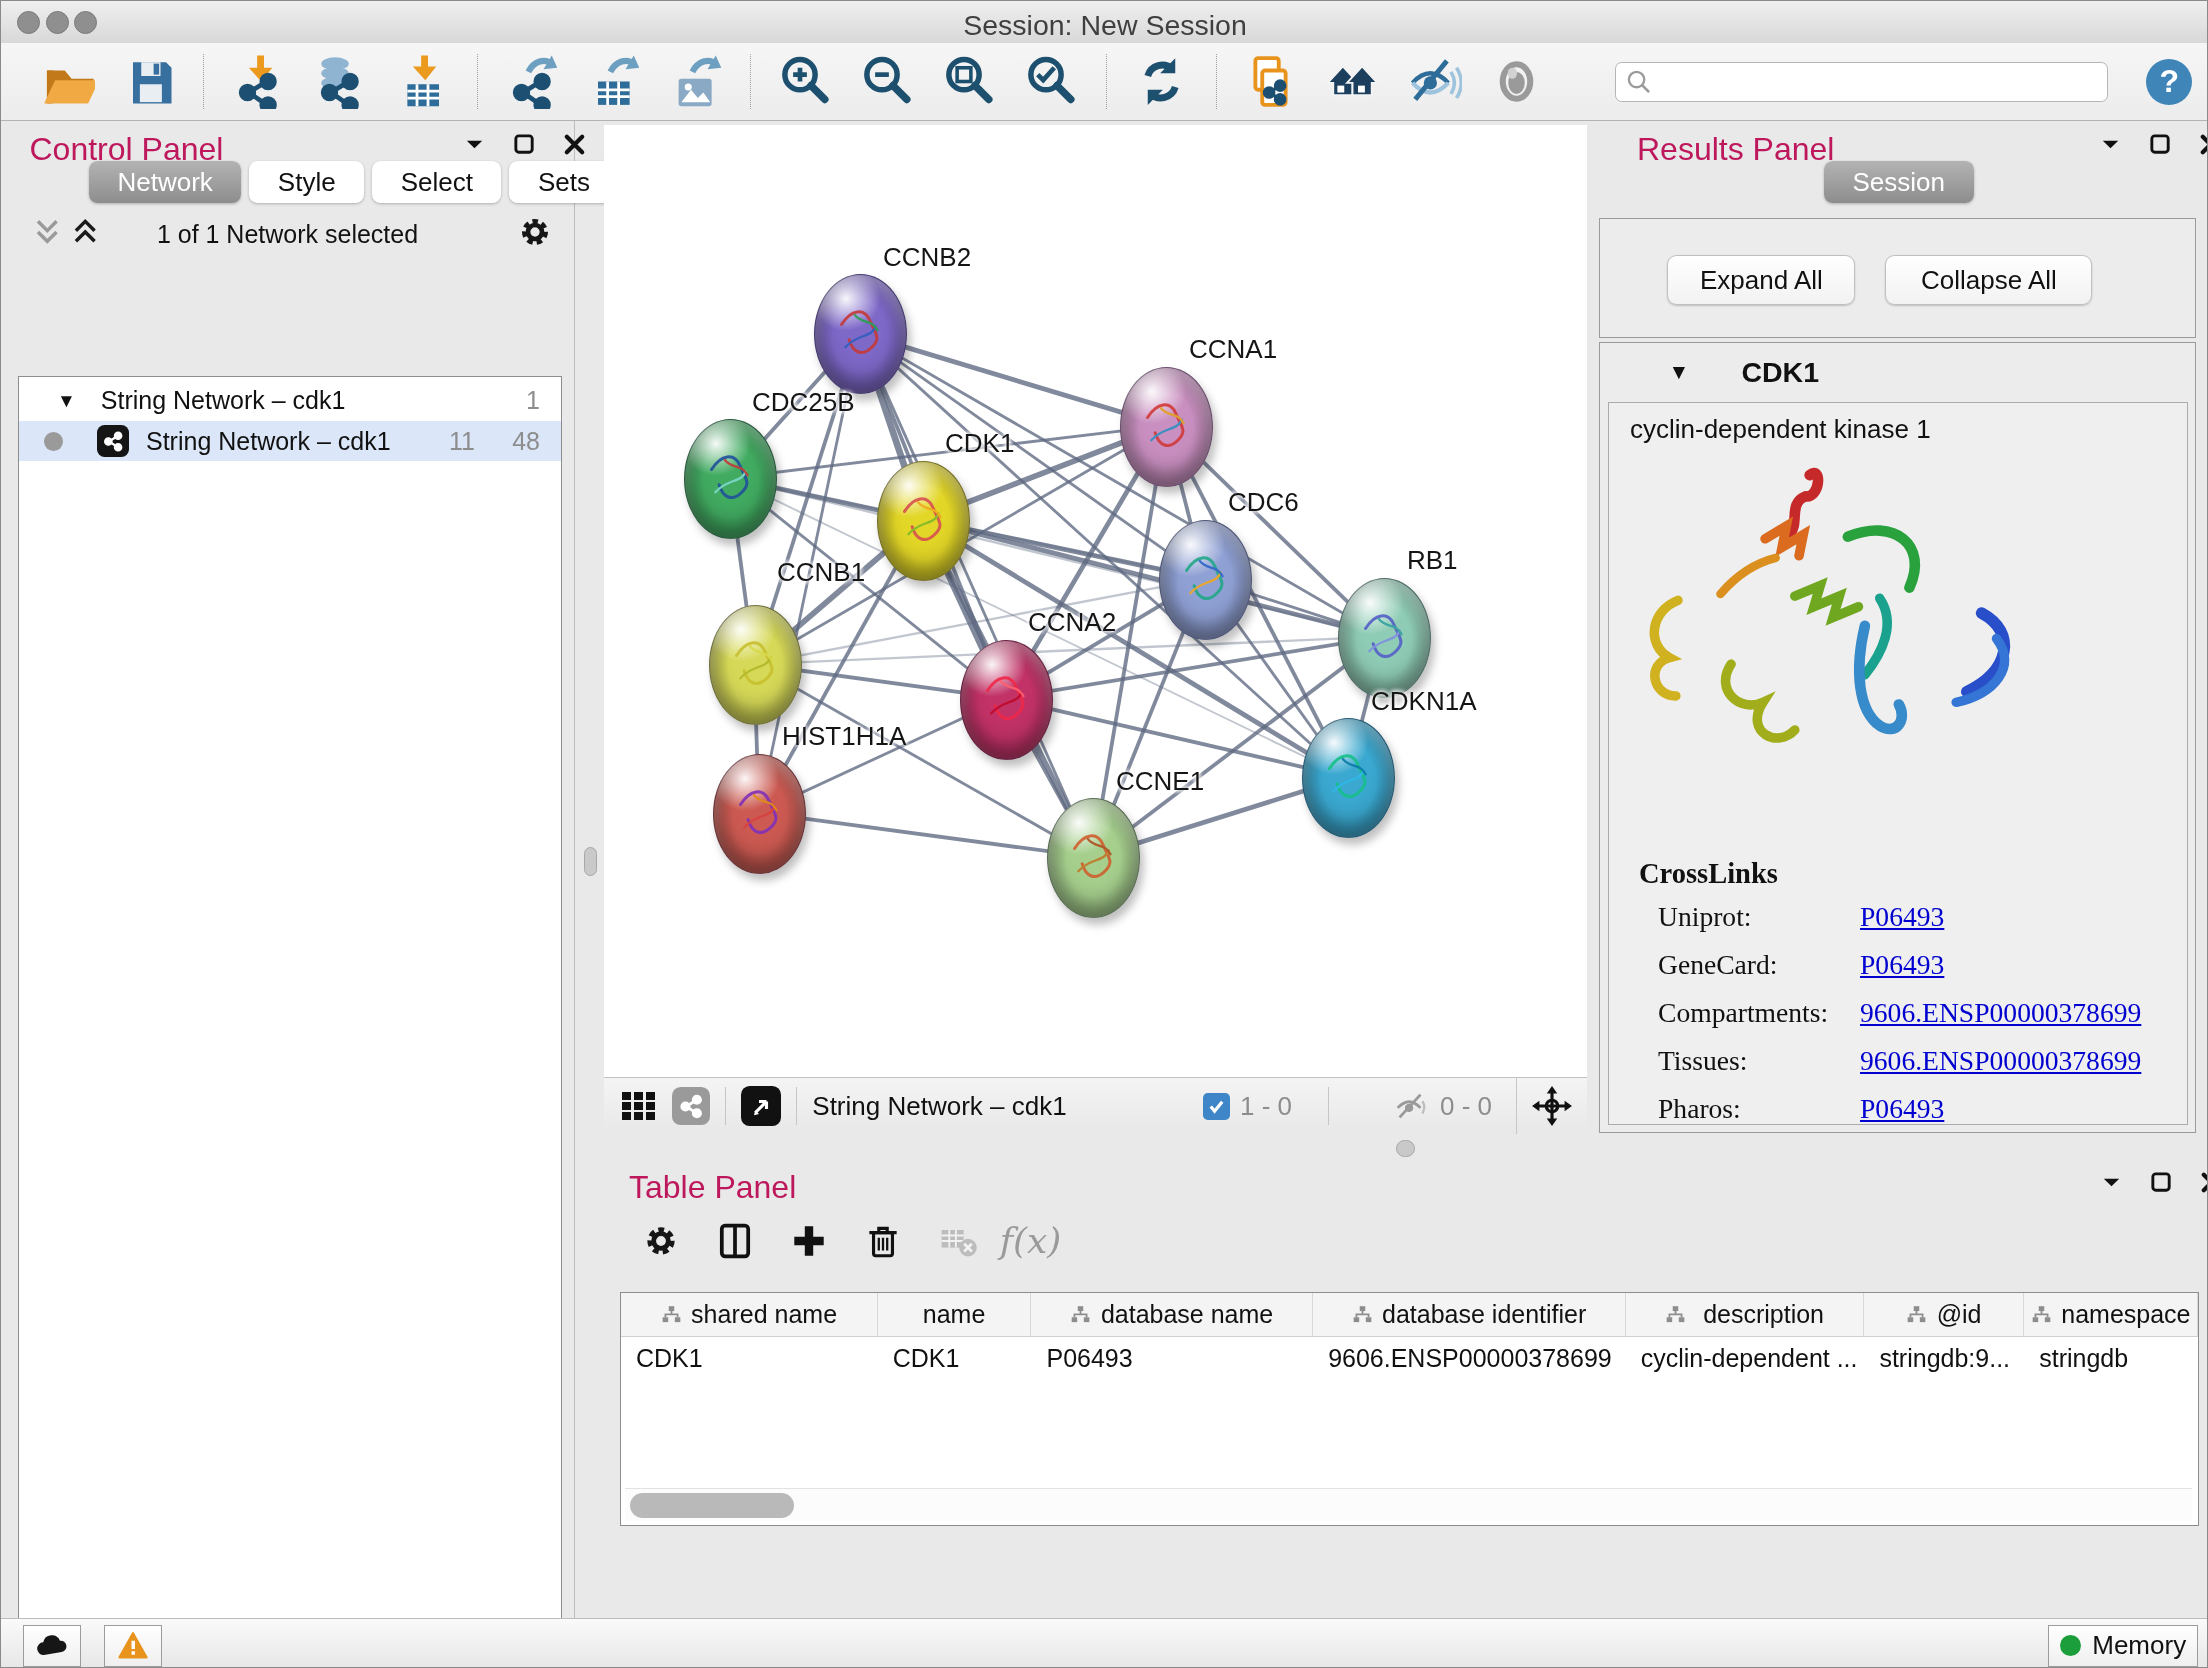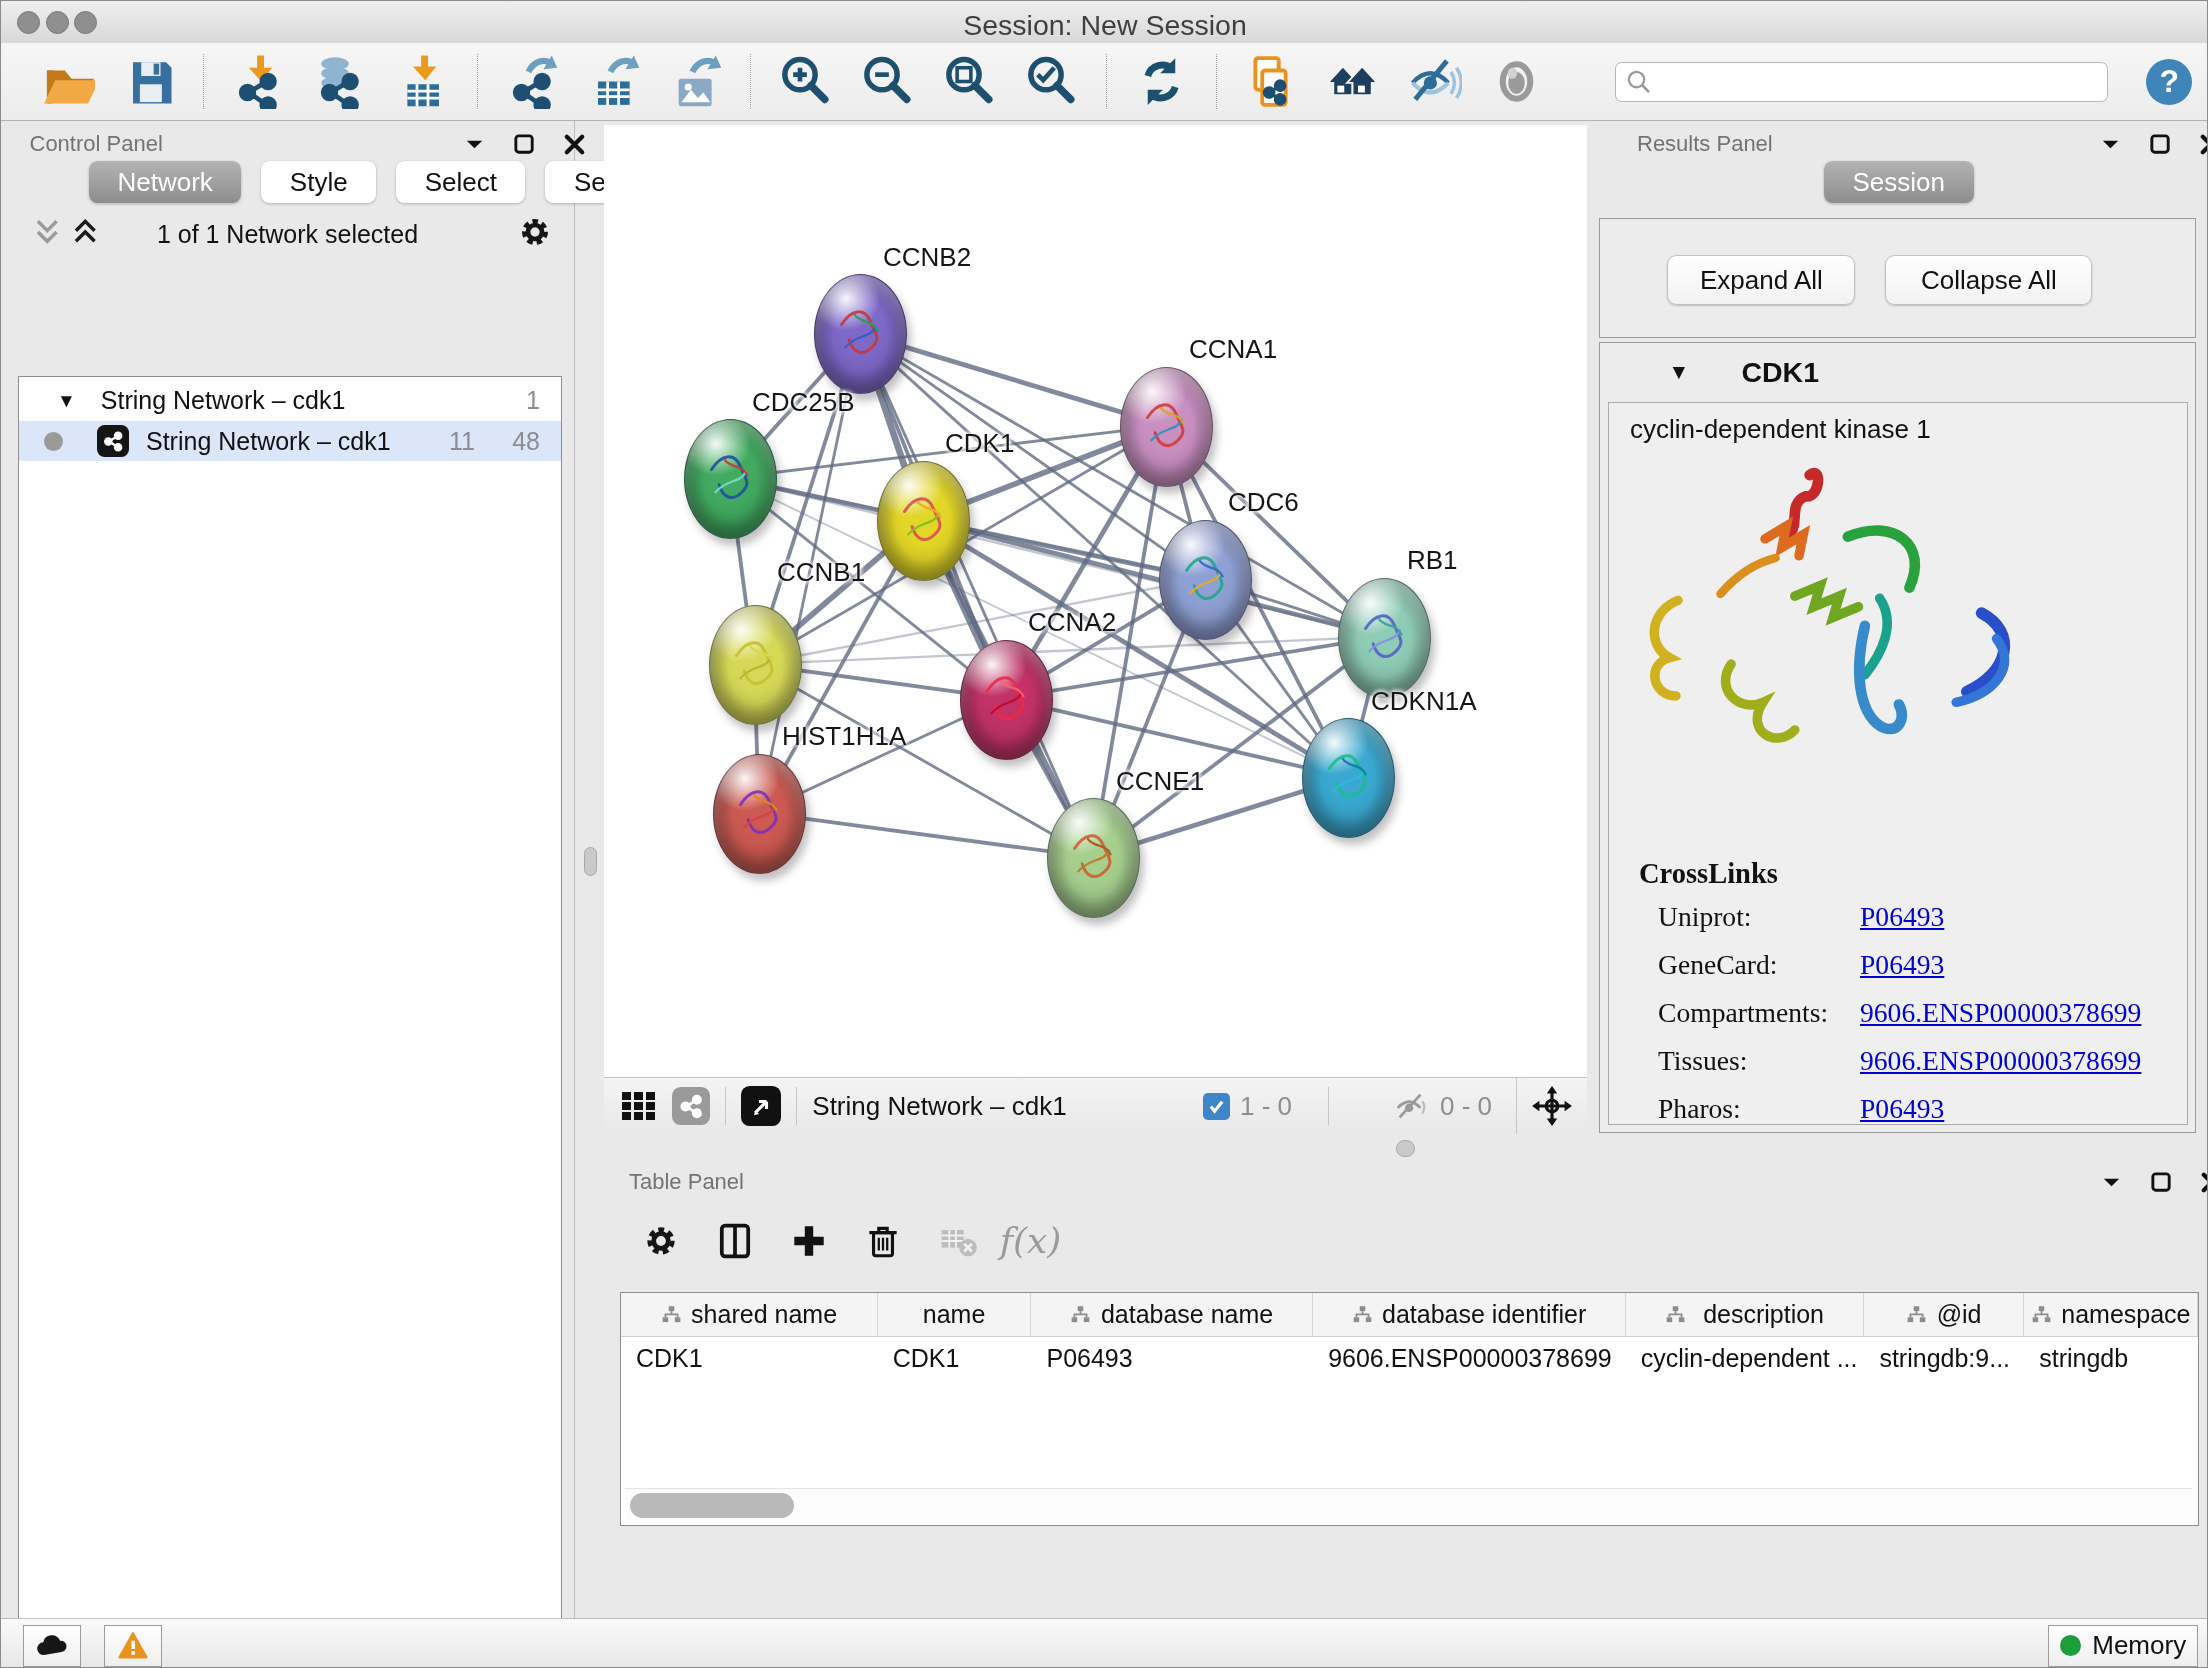--- a/index.html
+++ b/index.html
@@ -17,26 +17,26 @@
   .tbicon{width:63px;height:63px;display:flex;align-items:center;justify-content:center;margin:0 9.5px;cursor:pointer;}
   .tbicon svg{width:55px;height:55px;}
   .tbdiv{width:0;height:55px;border-left:1.9px dotted #9f9f9f;margin:0 13.3px;}
   .searchwrap{position:relative;margin-left:57px;}
   .searchwrap input{width:434px;height:38px;border:1px solid #b5b5b5;border-radius:6.7px;background:#fff;
                     font-size:25px;padding:0 11.4px 0 46px;outline:none;}
   .searchwrap svg{position:absolute;left:11.4px;top:7.6px;width:25px;height:25px;}
   .helpbtn{width:46px;height:46px;border-radius:50%;background:#3f85b8;color:#fff;font-size:32px;font-weight:bold;
            display:flex;align-items:center;justify-content:center;margin-left:38px;cursor:pointer;}
   
-  .ptitle{font-size:22px;color:#737373;}
+  .ptitle{font-size:32px;color:#be185d;}
   .pctl{display:flex;gap:25px;align-items:center;}
   .pctl svg{width:25px;height:25px;cursor:pointer;}
   .tabs{display:flex;}
   .tab{height:42px;border-radius:8.6px;background:#fff;display:flex;align-items:center;justify-content:center;
-       font-size:26px;padding:0 28.5px;margin-right:20px;box-shadow:0 1px 2.9px rgba(0,0,0,.25);cursor:pointer;}
+       font-size:26px;padding:0 28.5px;margin-right:8px;box-shadow:0 1px 2.9px rgba(0,0,0,.25);cursor:pointer;}
   .tab.sel{background:linear-gradient(#b3b3b3,#8d8d8d);color:#fff;}
   
   .cpanel{left:0;top:120px;width:573px;height:1497px;background:#e9e9e9;border-right:1px solid #bdbdbd;}
   .treebox{left:17px;top:255px;width:544px;height:1313px;background:#fff;border:1.9px solid #8d8d8d;box-sizing:border-box;}
   .trow{position:absolute;left:0;width:100%;height:40px;display:flex;align-items:center;font-size:25px;cursor:pointer;}
   .trow .cnt{color:#8d8d8d;}
   .selrow{background:#dbe7f8;}
   .sharebadge{width:32px;height:32px;background:#151515;border-radius:7.6px;display:flex;align-items:center;justify-content:center;}
   .sharebadge svg{width:23px;height:23px;}
   

